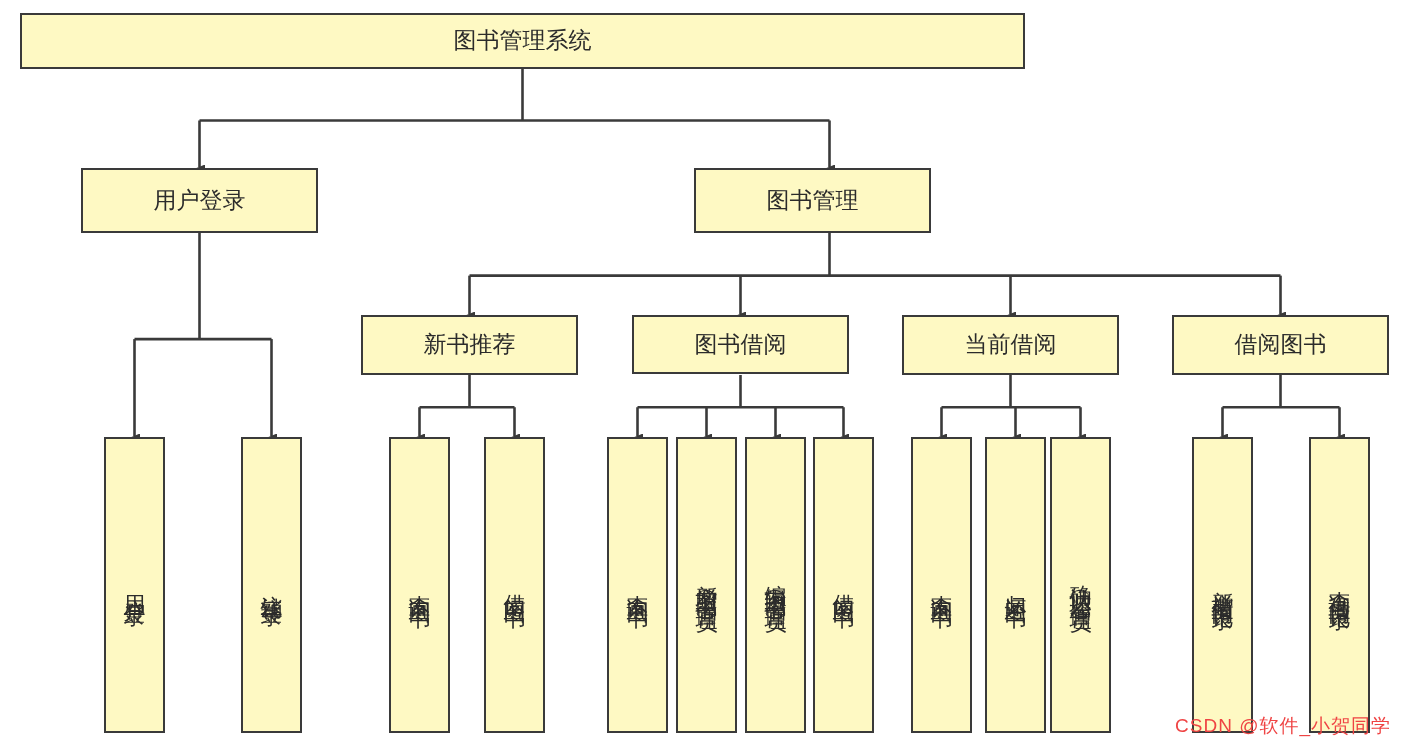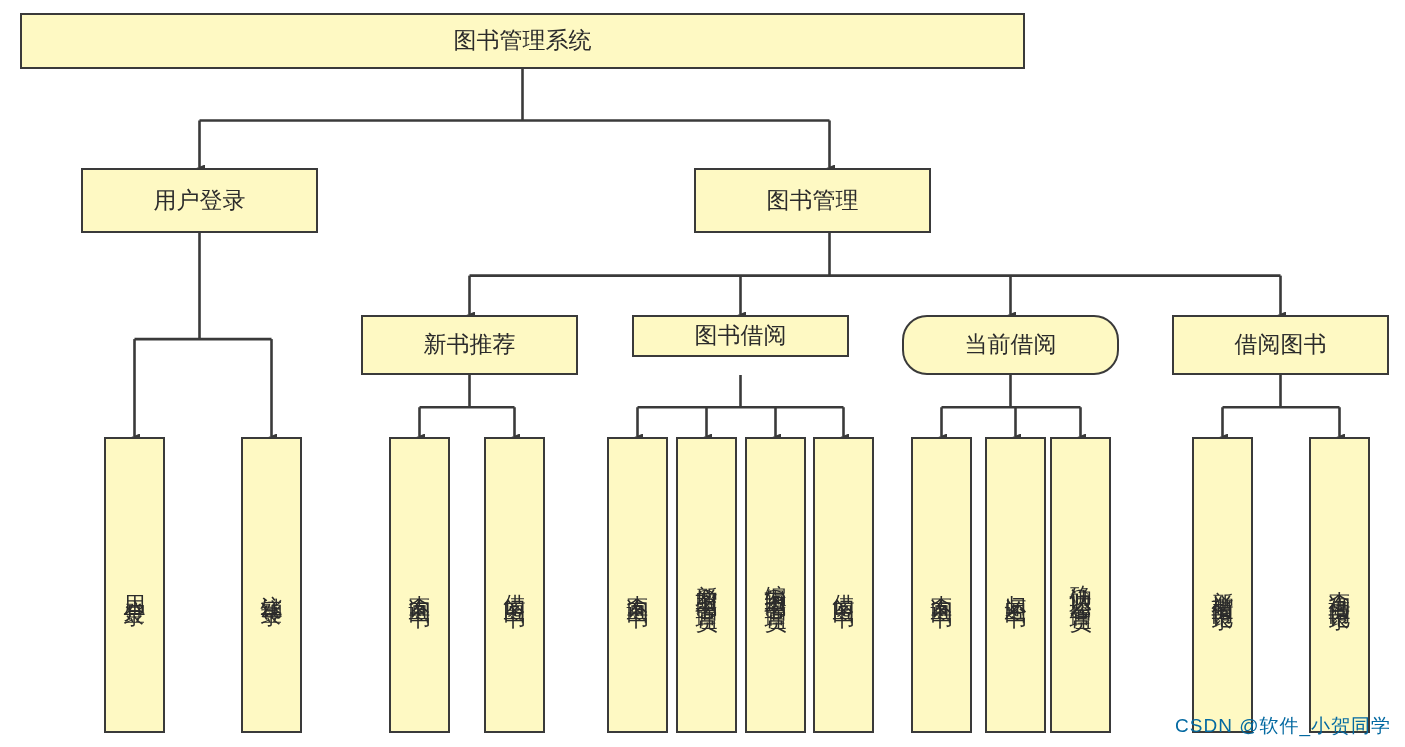--- a/index.html
+++ b/index.html
@@ -31,21 +31,21 @@
     padding-top:6px;
     padding-bottom:6px;
   }
   .node .lbl{ display:block; white-space:pre; }
   .node.v .lbl{ writing-mode:vertical-rl; text-orientation:upright; letter-spacing:4px; }
   svg.links{position:absolute;left:0;top:0;width:1405px;height:747px;pointer-events:none;}
   .watermark{
     position:absolute;
     right:14px;bottom:8px;
     font-size:19px;
-    color:#0369a1;
+    color:#ef4444;
     letter-spacing:1px;
     white-space:nowrap;
     font-family:"Liberation Sans","DejaVu Sans",sans-serif;
   }
 </style>
 </head>
 <body>
 
 <div id="canvas">
   <svg class="links" id="links" viewBox="0 0 1405 747" xmlns="http://www.w3.org/2000/svg">
@@ -96,24 +96,24 @@
       </div>
       <div class="node h" style="left: 81px; top: 168px; width: 237px; height: 65px;">
         <span class="lbl">用户登录</span>
       </div>
       <div class="node h" style="left: 694px; top: 168px; width: 237px; height: 65px;">
         <span class="lbl">图书管理</span>
       </div>
       <div class="node h" style="left: 361px; top: 315px; width: 217px; height: 60px;">
         <span class="lbl">新书推荐</span>
       </div>
-      <div class="node h" style="left: 632px; top: 315px; width: 217px; height: 42px;">
+      <div class="node h" style="left: 632px; top: 315px; width: 217px; height: 59px;">
         <span class="lbl">图书借阅</span>
       </div>
-      <div class="node h" style="left: 902px; top: 315px; width: 217px; height: 60px; border-radius: 25px;">
+      <div class="node h" style="left: 902px; top: 315px; width: 217px; height: 60px;">
         <span class="lbl">当前借阅</span>
       </div>
       <div class="node h" style="left: 1172px; top: 315px; width: 217px; height: 60px;">
         <span class="lbl">借阅图书</span>
       </div>
       <div class="node v" style="left: 104px; top: 437px; width: 61px; height: 296px;">
         <span class="lbl">用户登录</span>
       </div>
       <div class="node v" style="left: 241px; top: 437px; width: 61px; height: 296px;">
         <span class="lbl">注销登录</span>

